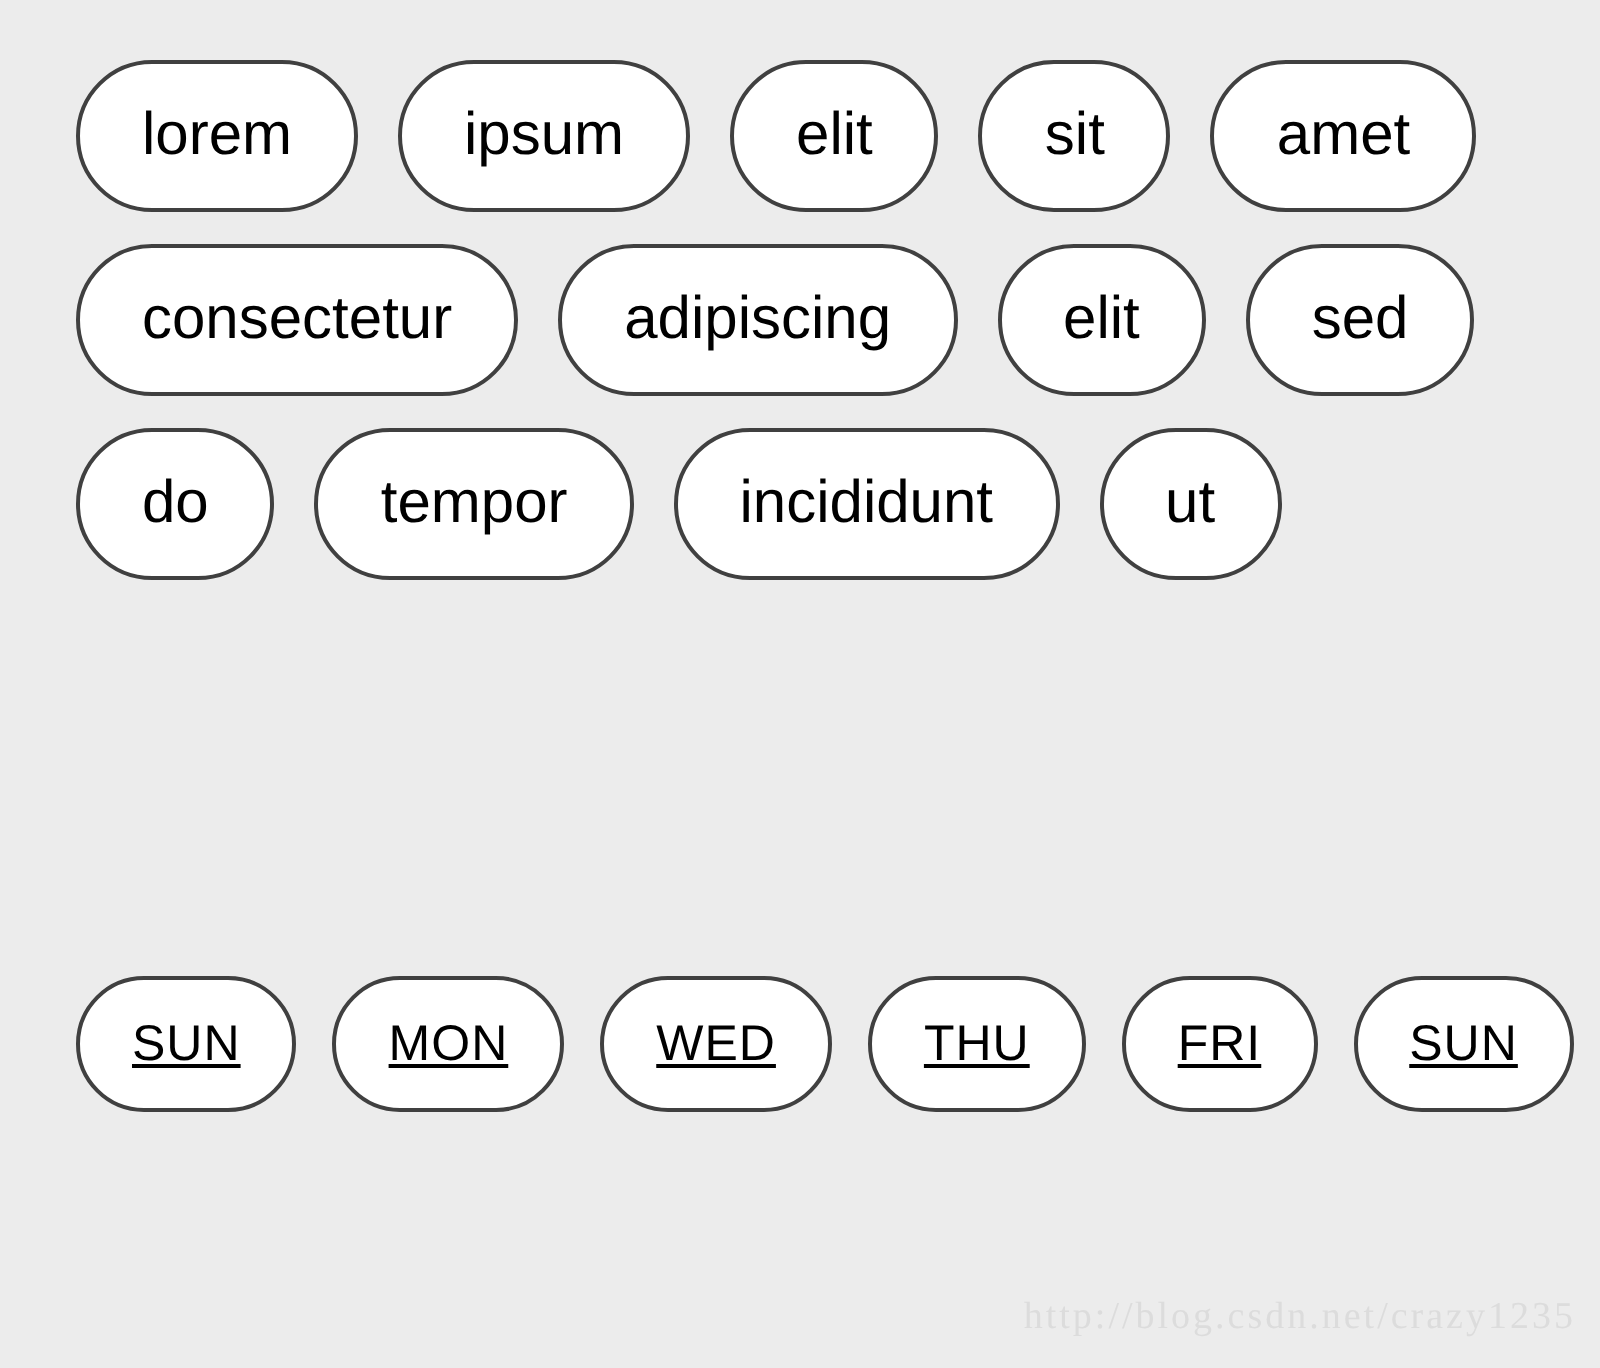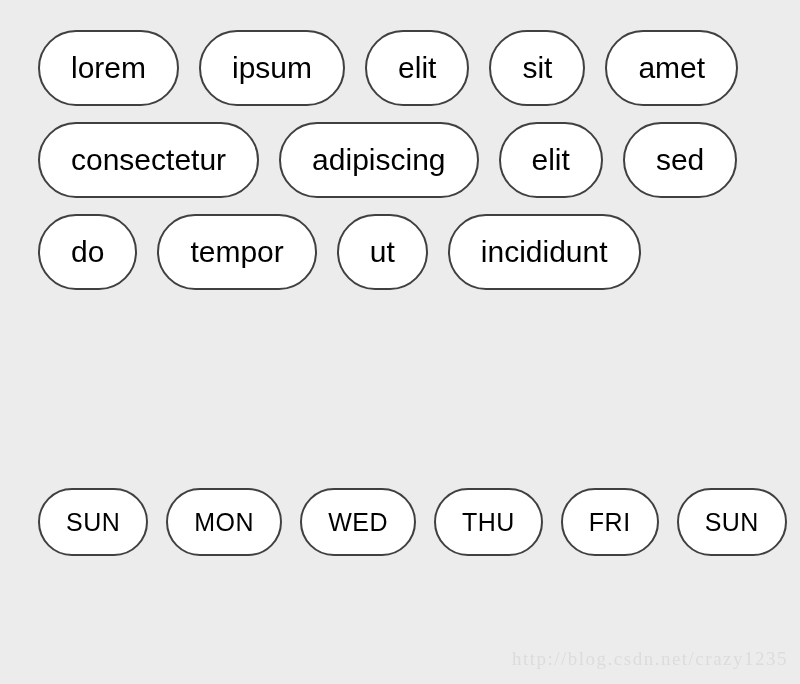--- a/index.html
+++ b/index.html
@@ -58,20 +58,21 @@
   }
 
   
   #day-flow-group {
     position: absolute;
     left: 0;
     top: 488px;
     width: 800px;
     padding: 0 0 0 38px;
     gap: 16px 18px;
+    text-decoration: underline;
   }
 
   .chip.day-chip {
     height: 68px;
     padding: 0 26px;
     font-size: 25px;
     font-weight: 400;
     line-height: 1;
     letter-spacing: 0.5px;
   }
@@ -122,24 +123,24 @@
       <div class="chip word-chip">
         <span>sed</span>
       </div>
       <div class="chip word-chip">
         <span>do</span>
       </div>
       <div class="chip word-chip">
         <span>tempor</span>
       </div>
       <div class="chip word-chip">
-        <span>ut</span>
+        <span>incididunt</span>
       </div>
       <div class="chip word-chip">
-        <span>incididunt</span>
+        <span>ut</span>
       </div>
     </div>
 
   <div class="flow-group" id="day-flow-group">
       <div class="chip day-chip">
         <span>SUN</span>
       </div>
       <div class="chip day-chip">
         <span>MON</span>
       </div>

